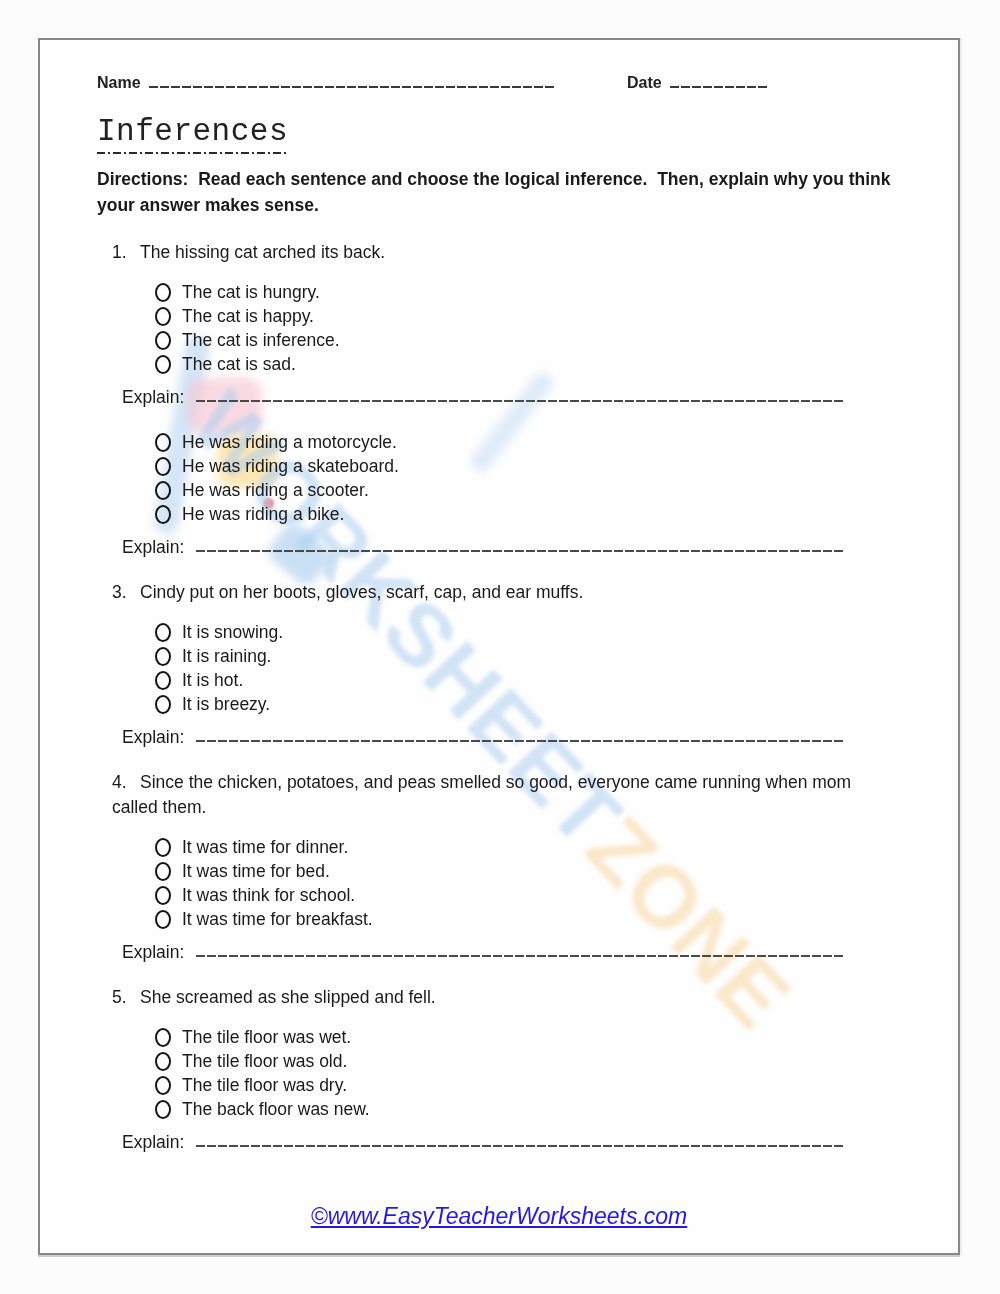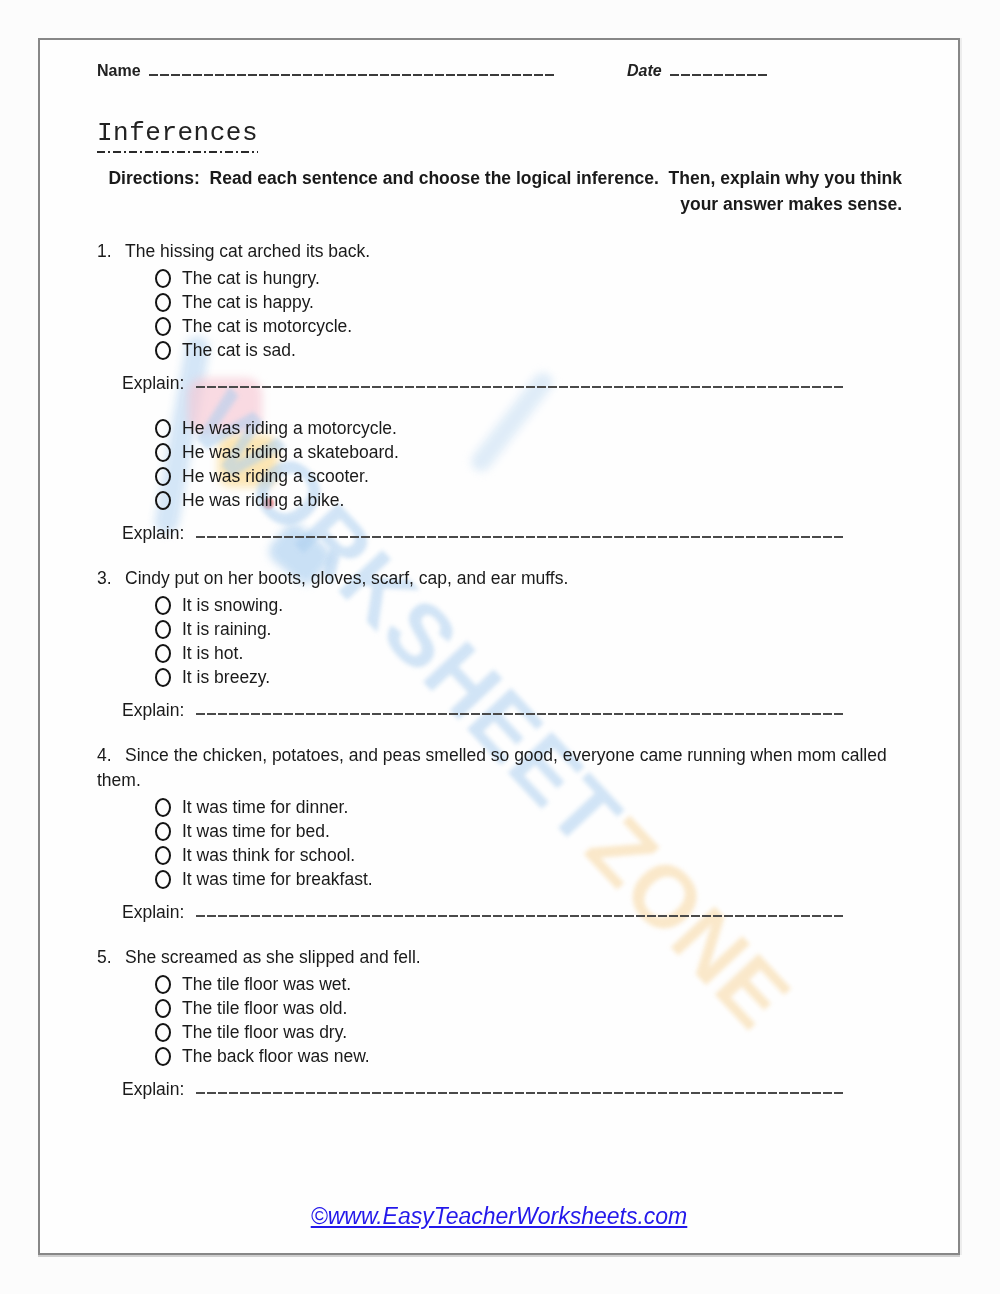--- a/index.html
+++ b/index.html
@@ -31,42 +31,42 @@
     background:rgba(246,198,210,0.65);}
   .blob-yellow{left:178px;top:395px;width:60px;height:52px;border-radius:14px;
     background:rgba(250,216,140,0.65);}
   .blob-blue2{left:232px;top:492px;width:56px;height:44px;border-radius:12px;
     background:rgba(165,203,238,0.6);transform:rotate(40deg);}
   .blob-dot{left:223px;top:458px;width:11px;height:11px;border-radius:50%;
     background:rgba(228,96,96,0.7);filter:blur(1px);}
   .blob-stripe2{left:462px;top:322px;width:20px;height:120px;border-radius:10px;
     background:rgba(186,214,242,0.45);transform:rotate(38deg);}
   
-  .content{position:relative;z-index:1;padding:20px 56px 0 57px;}
+  .content{position:relative;z-index:1;padding:32px 56px 0 57px;}
   .header-row{display:flex;line-height:22px;font-size:16px;}
   .field-label{font-weight:700;color:#222;}
   .blank{flex:1;align-self:flex-end;height:0;margin-bottom:4px;
     border-bottom:2px solid transparent;
     background-image:repeating-linear-gradient(90deg,#3a3a3a 0 9px,rgba(0,0,0,0) 9px 11px);
     background-size:100% 2px;background-repeat:no-repeat;background-position:0 100%;
     padding-bottom:2px;}
   .name-group{flex:0 0 458px;display:flex;gap:8px;}
-  .date-group{margin-left:72px;flex:0 0 140px;display:flex;gap:8px;font-style:italic;}
+  .date-group{margin-left:72px;flex:0 0 140px;display:flex;gap:8px;}
   .title{
-    display:inline-block;margin-top:36px;
+    display:inline-block;margin-top:20px;
     font-family:"Liberation Mono","DejaVu Sans Mono",monospace;
-    font-size:26px;font-weight:400;letter-spacing:0.5px;color:#222;
+    font-size:31px;font-weight:400;letter-spacing:0.5px;color:#222;
     padding-bottom:5px;
     background-image:repeating-linear-gradient(90deg,#2a2a2a 0 8px,rgba(0,0,0,0) 8px 11px,#2a2a2a 11px 13px,rgba(0,0,0,0) 13px 16px);
     background-size:100% 2px;background-repeat:no-repeat;background-position:0 100%;
   }
   .directions{margin:12px 0 0 0;font-weight:700;font-size:17.5px;line-height:26px;
-    white-space:pre-wrap;max-width:820px;text-align:right;}
+    white-space:pre-wrap;max-width:820px;}
   .question{margin-top:22px;}
-  .prompt{margin:0;font-size:17.5px;line-height:25px;}
+  .prompt{margin:15px;font-size:17.5px;line-height:25px;}
   .qnum{display:inline-block;width:28px;}
   .options{margin:2px 0 0 58px;}
   .option{display:flex;line-height:24px;font-size:17.5px;}
   .radio{flex:none;width:12px;height:15px;border:2px solid #141414;border-radius:50%;
     margin:3px 11px 0 0;background:transparent;}
   .explain-row{display:flex;margin:10px 57px 0 25px;line-height:22px;font-size:17.5px;gap:12px;justify-content:flex-end;}
   .explain-blank{background-image:repeating-linear-gradient(90deg,#4a4a4a 0 9px,rgba(0,0,0,0) 9px 11px);}
   .footer{position:absolute;left:0;right:0;top:1163px;text-align:center;}
   .footer a{font-size:23px;text-decoration:underline;cursor:pointer;font-style:italic;}
 </style>
@@ -108,21 +108,21 @@
         <div class="option">
             <span class="radio"></span>
             <span>The cat is hungry.</span>
           </div>
         <div class="option">
             <span class="radio"></span>
             <span>The cat is happy.</span>
           </div>
         <div class="option">
             <span class="radio"></span>
-            <span>The cat is motorcycle.</span>
+            <span>The cat is inference.</span>
           </div>
         <div class="option">
             <span class="radio"></span>
             <span>The cat is sad.</span>
           </div>
       </div>
       <div class="explain-row">
         <span>Explain:</span>
         <span class="blank explain-blank"></span>
       </div>

